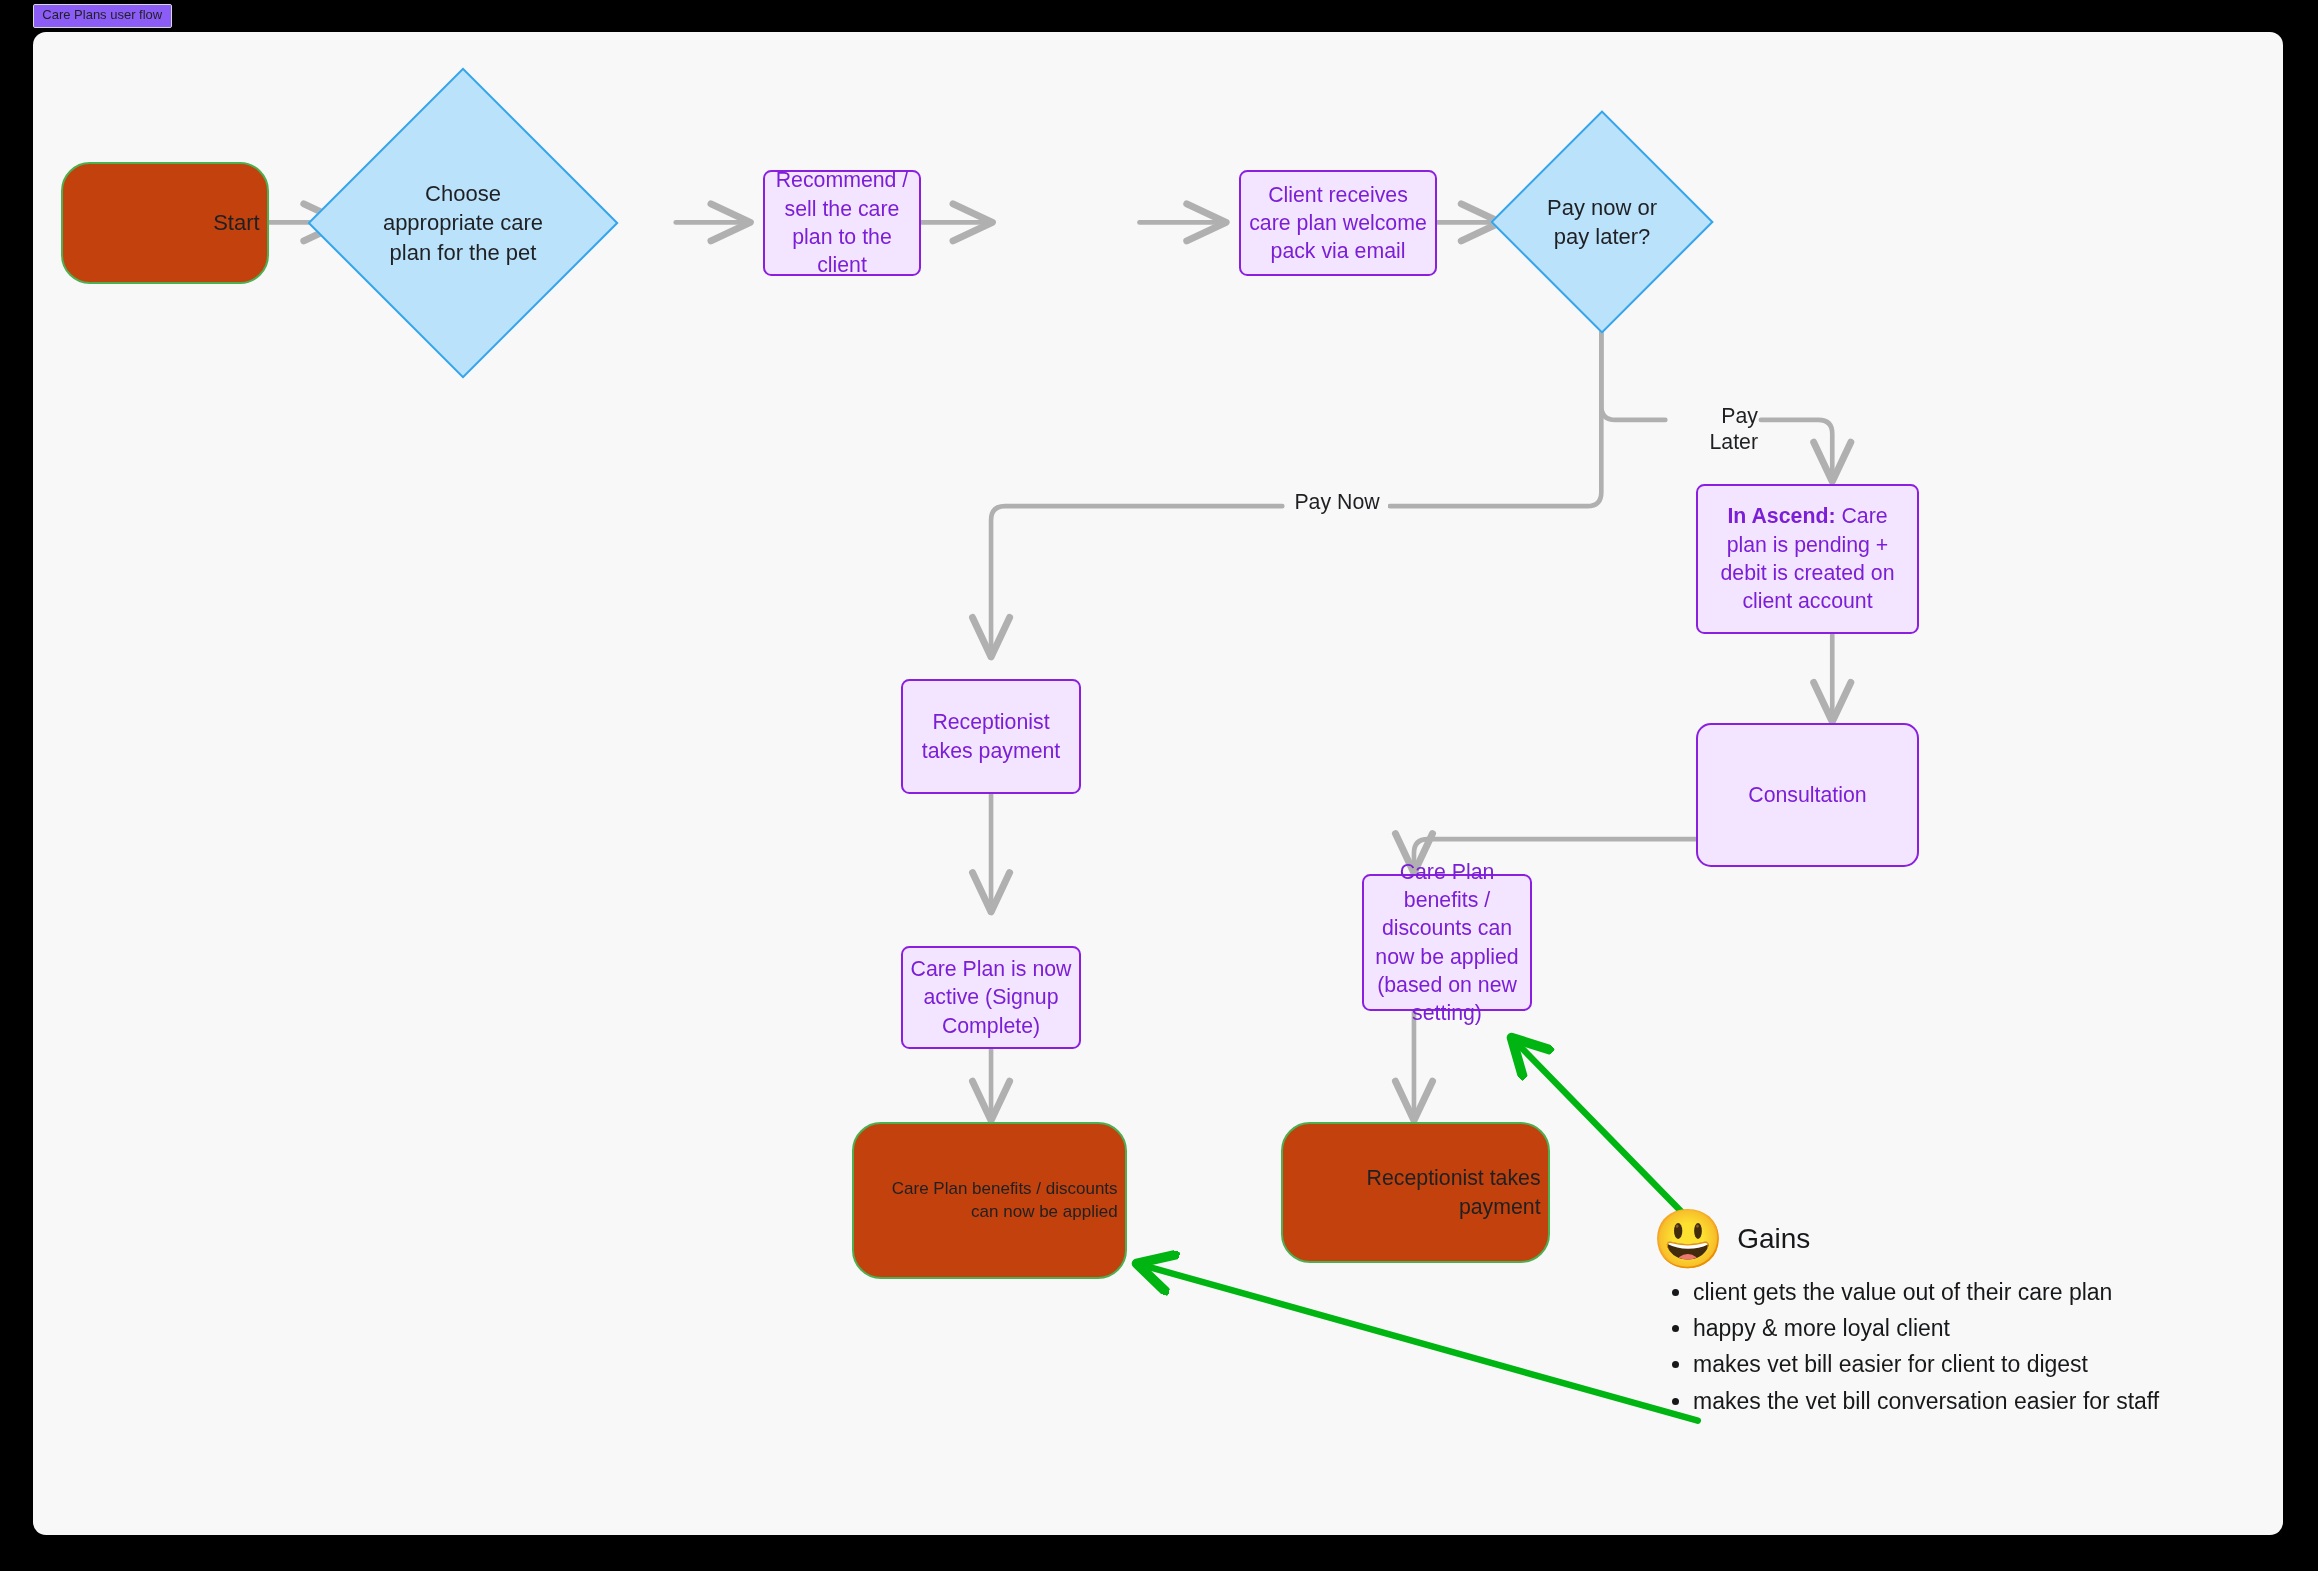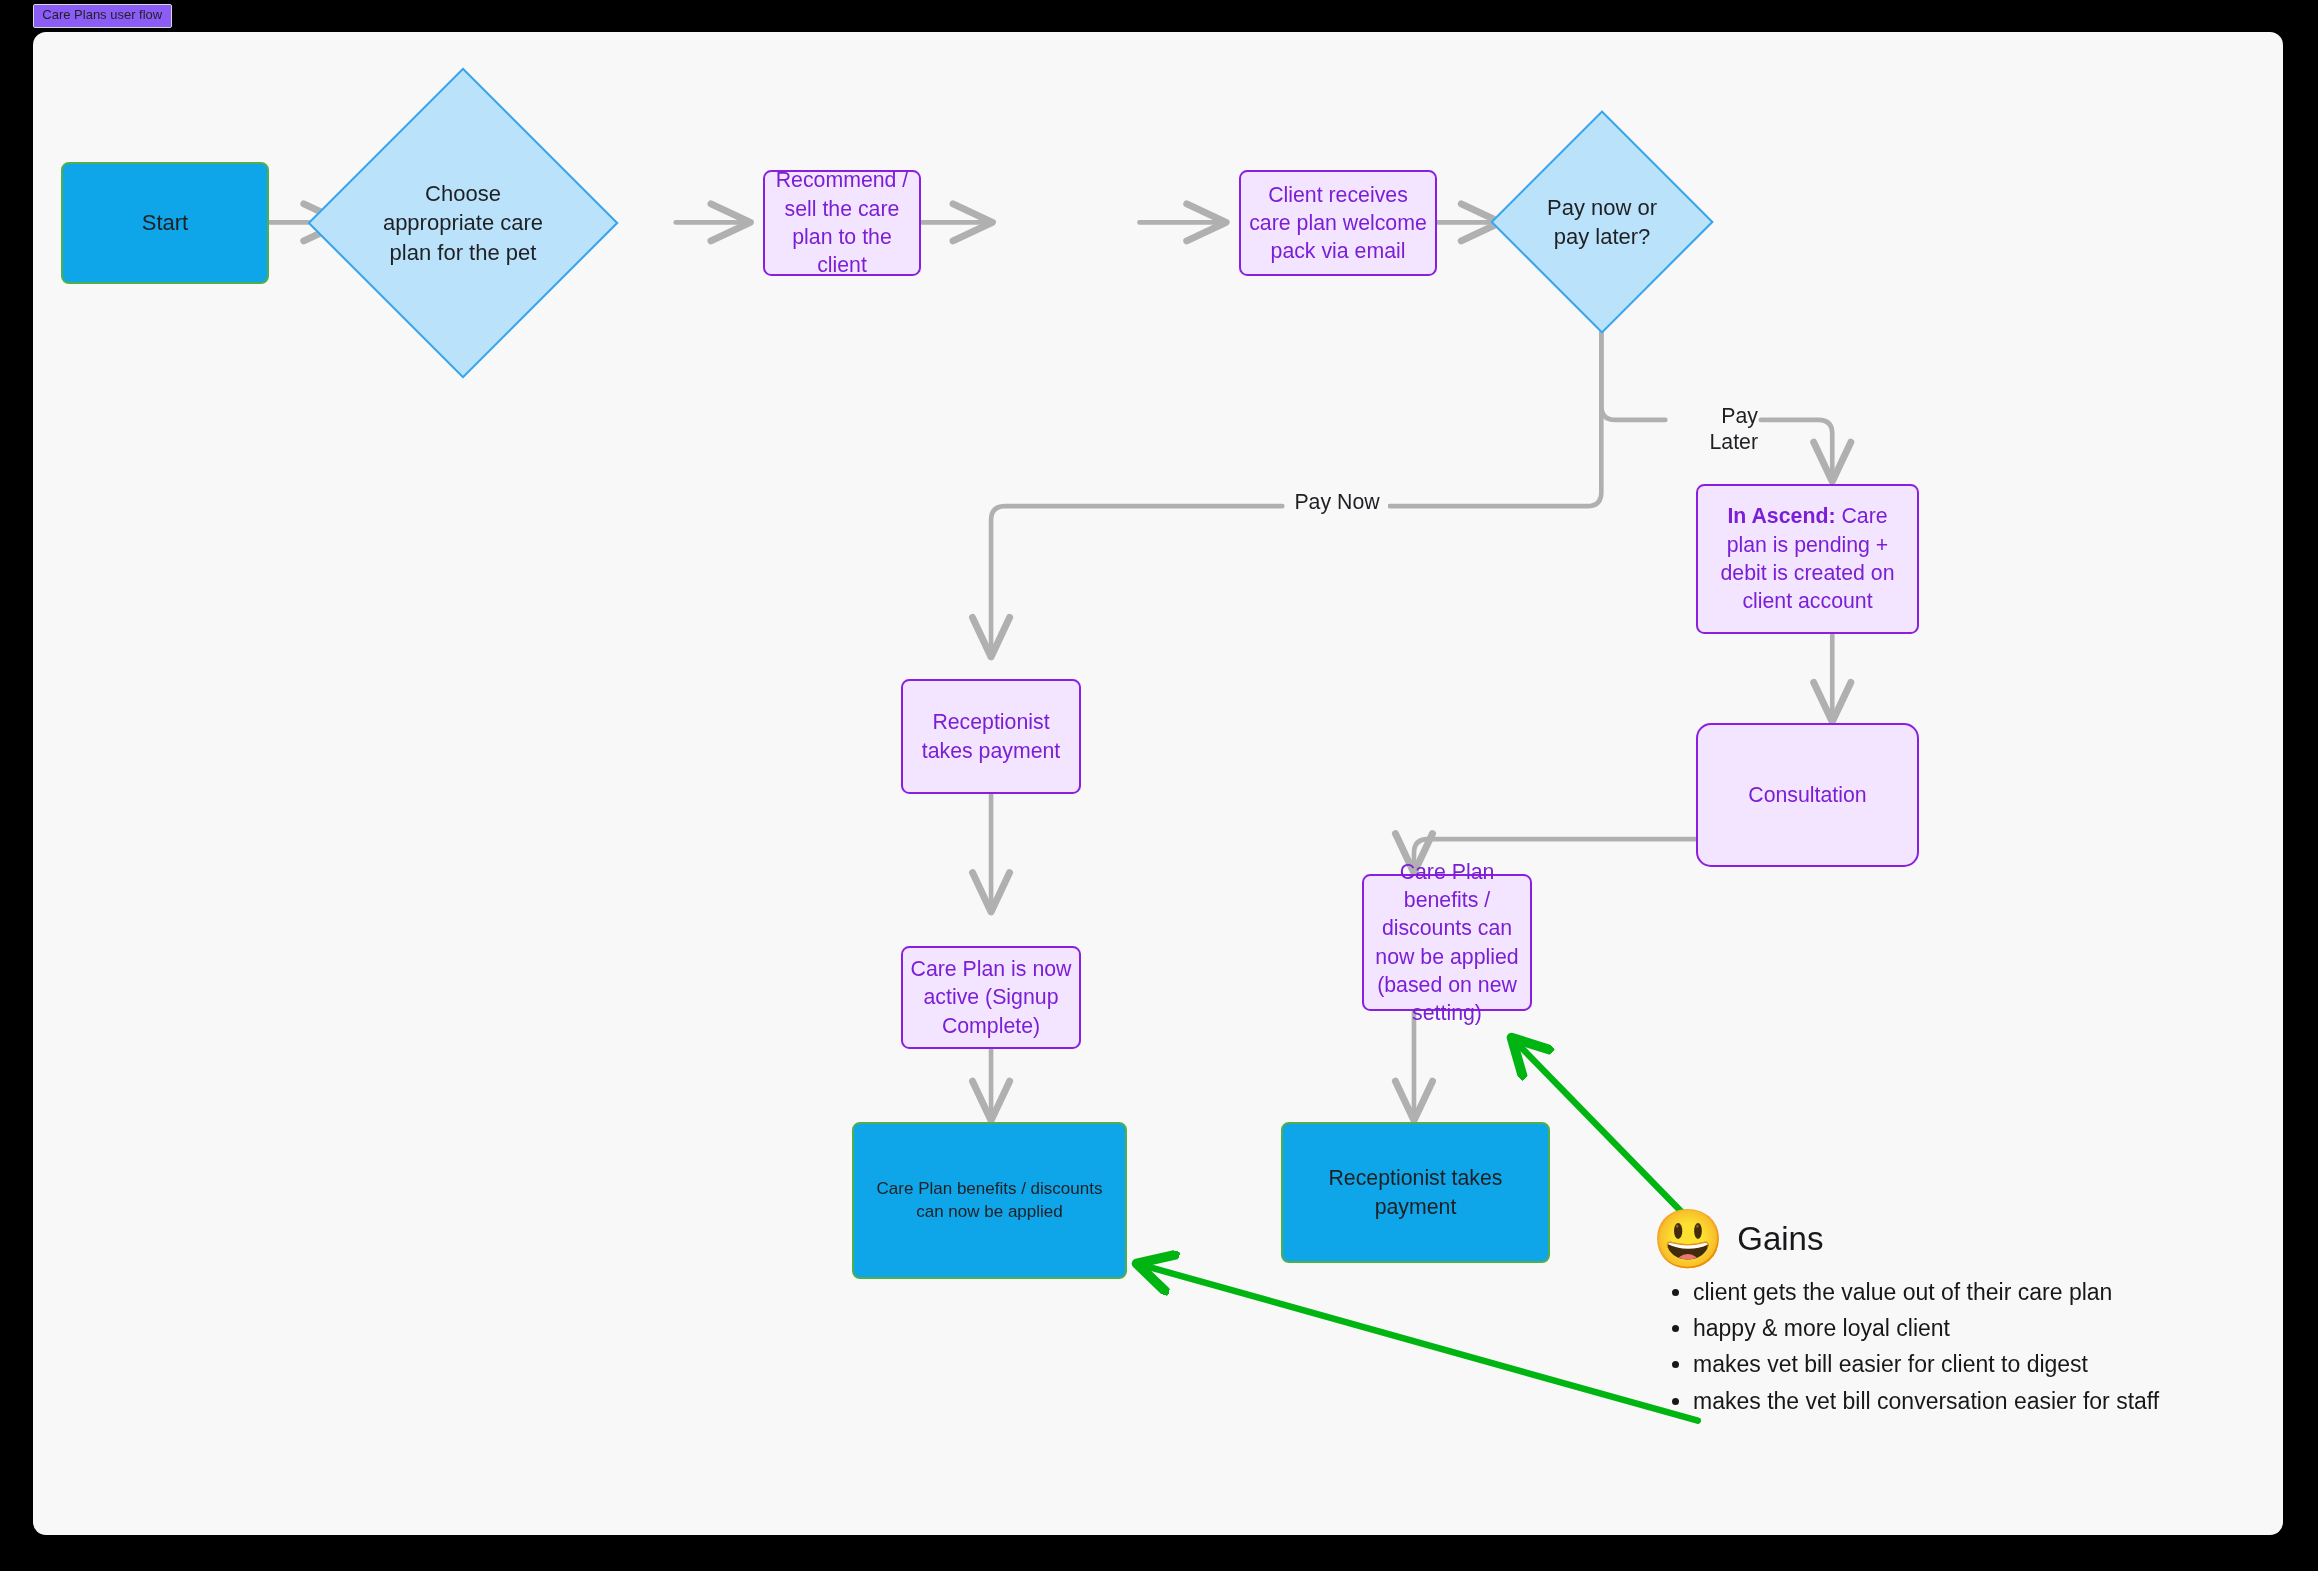--- a/index.html
+++ b/index.html
@@ -60,25 +60,26 @@
     display: flex;
     align-items: center;
     justify-content: center;
     text-align: center;
     line-height: 1.33;
   }
   .node .txt { padding: 0 7.4px; width: 100%; }
 
   
   .n-green {
-    background: #0ea5e9;
+    background: #c2410c;
     border: 2.8px solid #4caf50;
-    border-radius: 8px;
+    border-radius: 29px;
     color: #1f2023;
     font-size: 22px;
+    text-align: right;
   }
   
   .n-diamond-wrap { position: absolute; }
   .n-diamond-shape {
     position: absolute;
     left: 0; top: 0;
     width: 100%; height: 100%;
     background: #bbe2fb;
     border: 2.8px solid #35a4ea;
     transform: rotate(45deg);
@@ -111,21 +112,21 @@
     top: 1178px;
     width: 594px;
   }
   #gains-head {
     display: flex;
     align-items: center;
     gap: 13px;
   }
   #gains-emoji { font-size: 58px; line-height: 1; }
   #gains-title {
-    font-size: 33px;
+    font-size: 28px;
     color: #17181a;
   }
   #gains-list {
     margin: 5.6px 0 0 0;
     padding-left: 41px;
     list-style: disc;
   }
   #gains-list li {
     font-size: 23px;
     color: #17181a;

